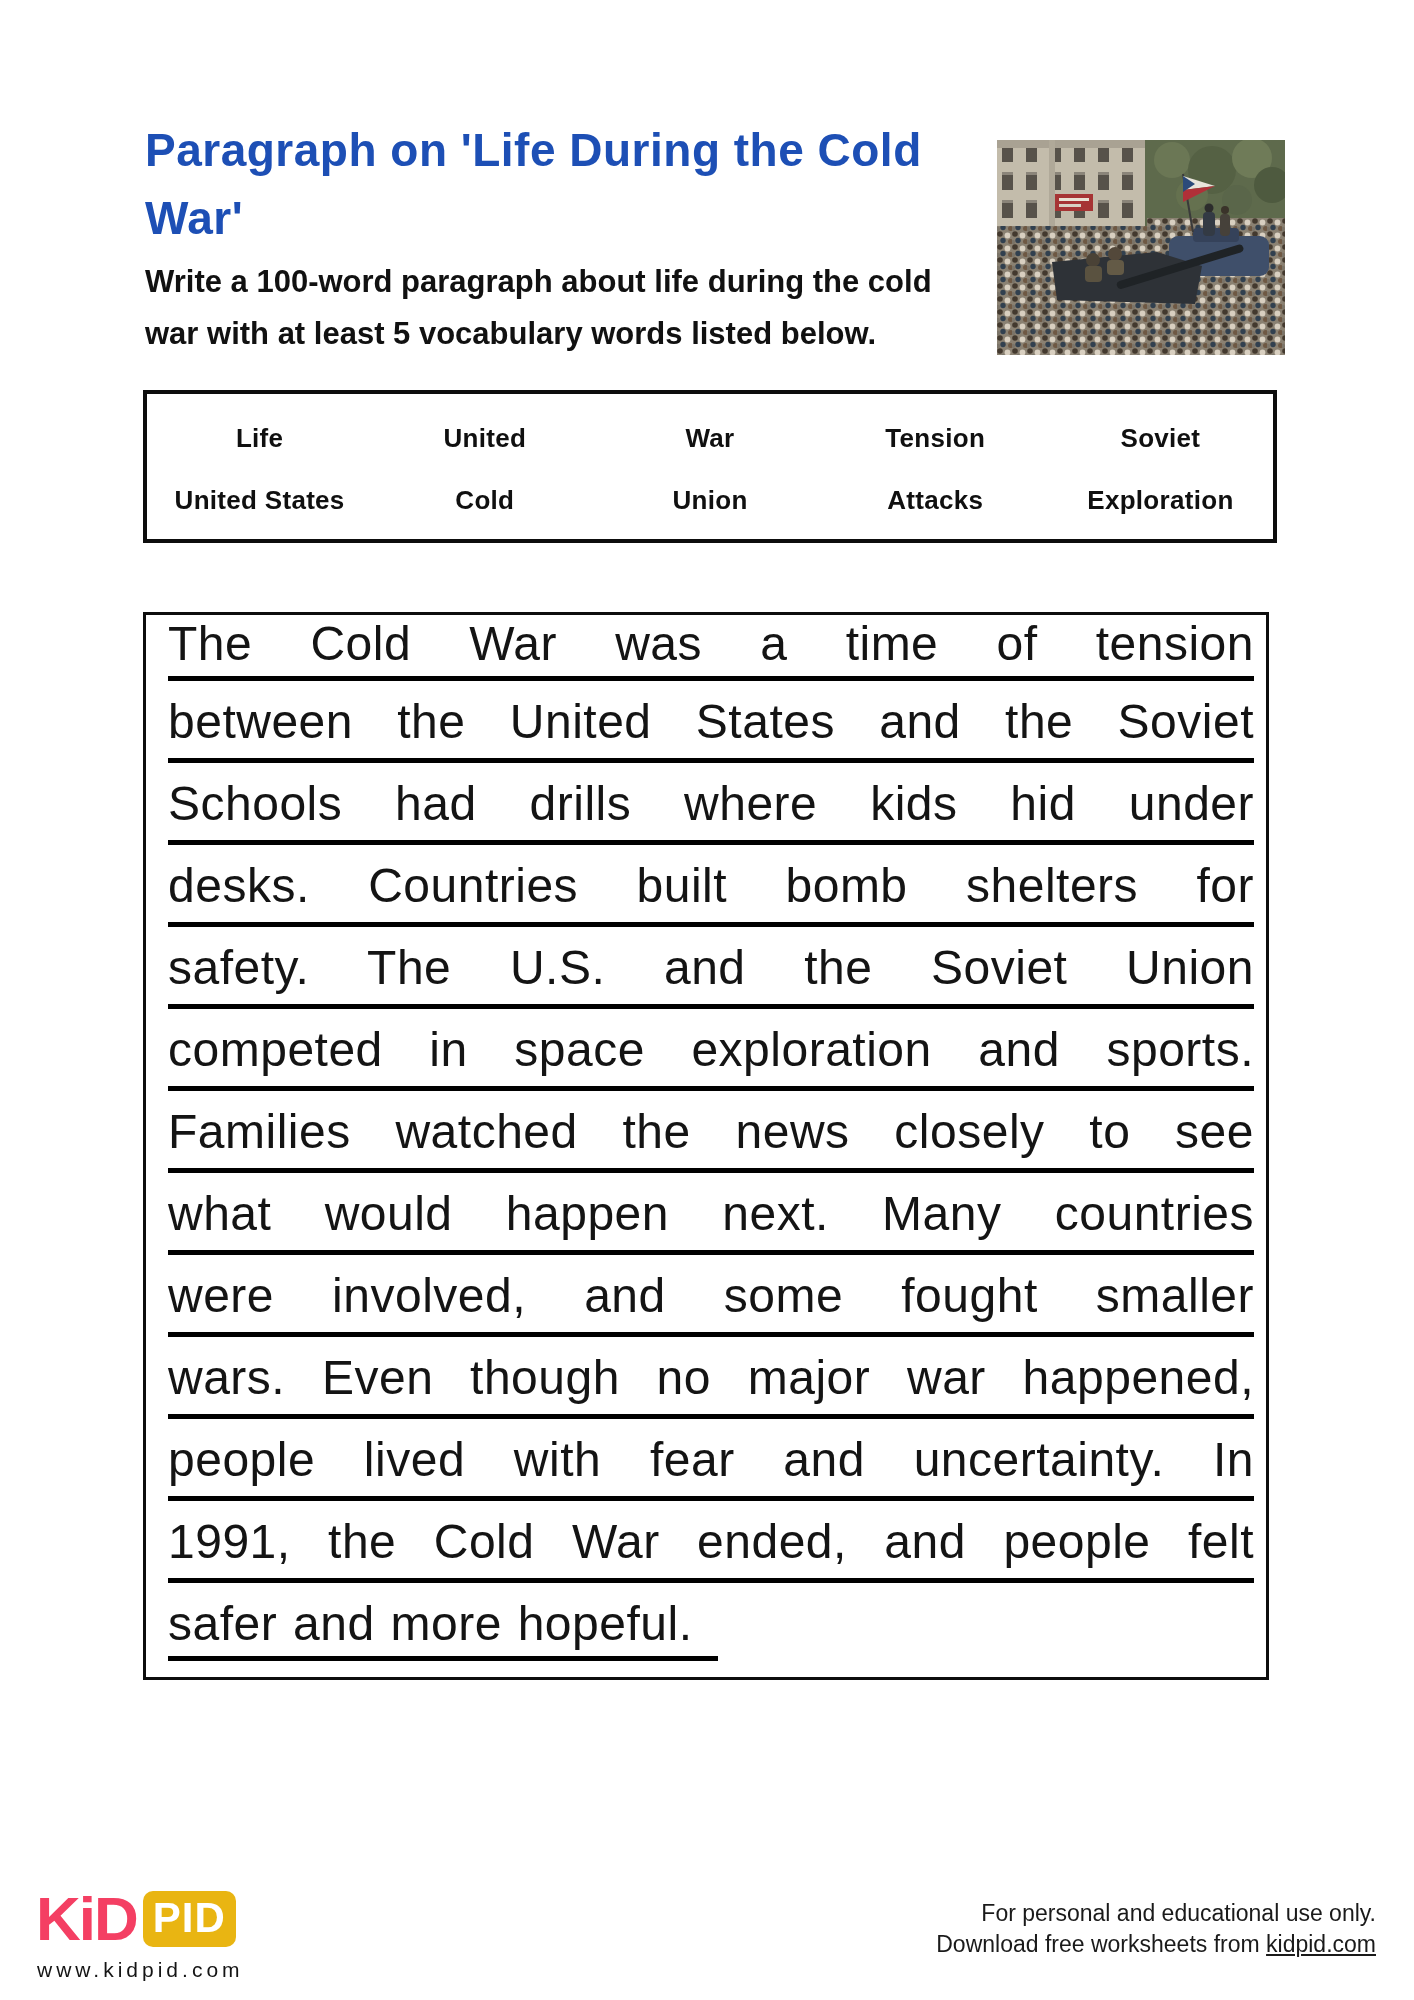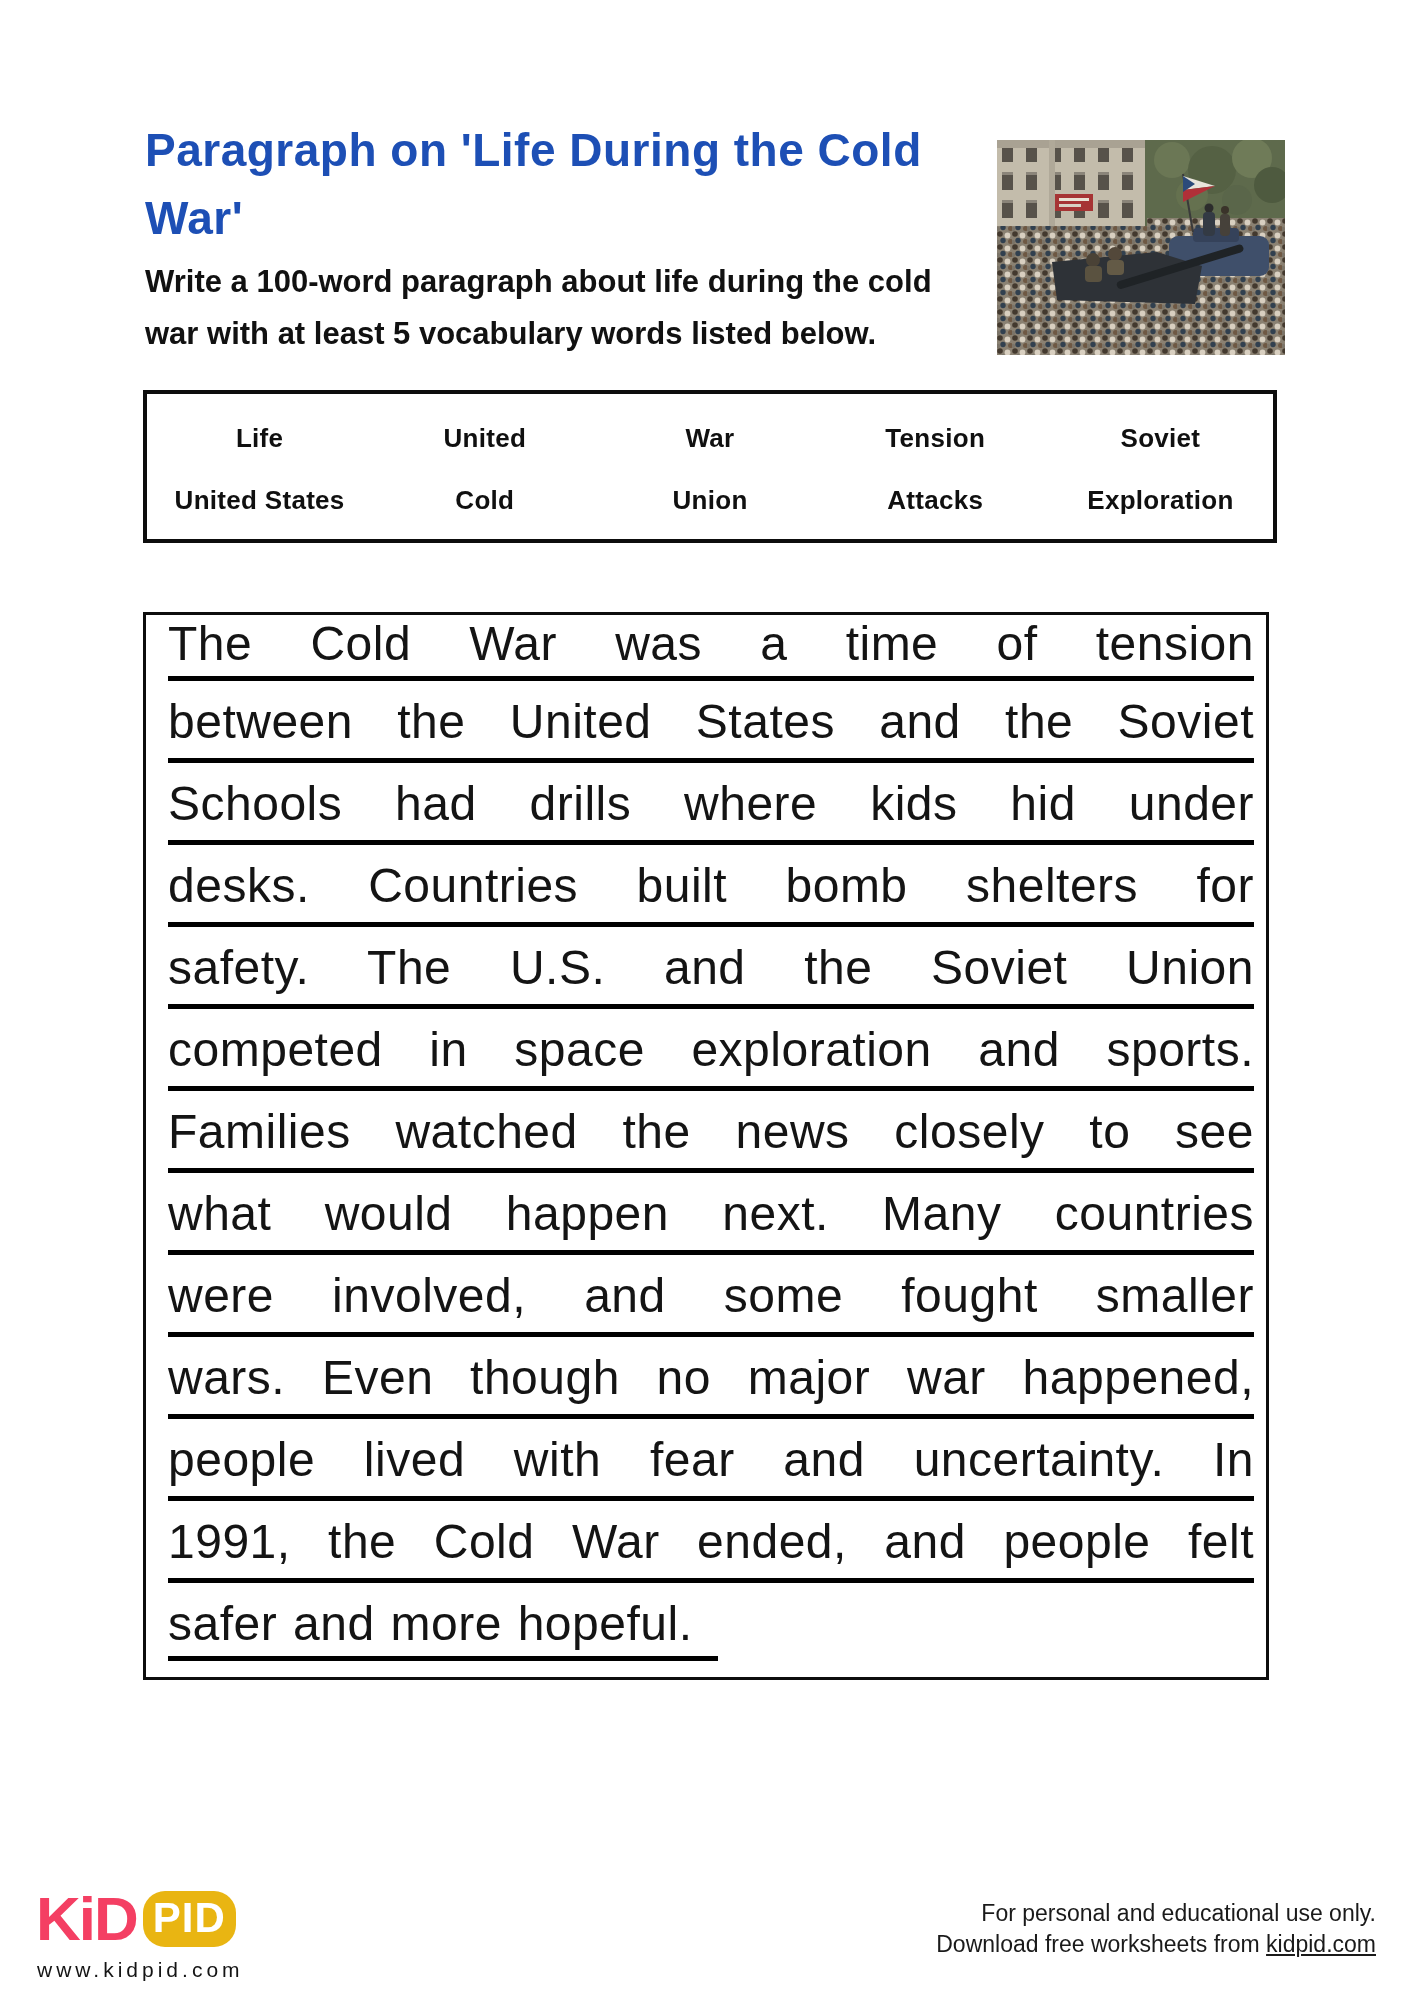--- a/index.html
+++ b/index.html
@@ -127,21 +127,21 @@
     line-height: 62px;
   }
   .logo-pid {
     margin-left: 6px;
     background: #e9b512;
     color: #ffffff;
     font-size: 42px;
     font-weight: 800;
     line-height: 42px;
     padding: 6px 10px 8px 10px;
-    border-radius: 22px;
+    border-radius: 10px;
     letter-spacing: 1px;
   }
   .website {
     position: absolute;
     left: 37px;
     top: 1958px;
     font-size: 21px;
     letter-spacing: 4px;
     color: #141414;
   }

